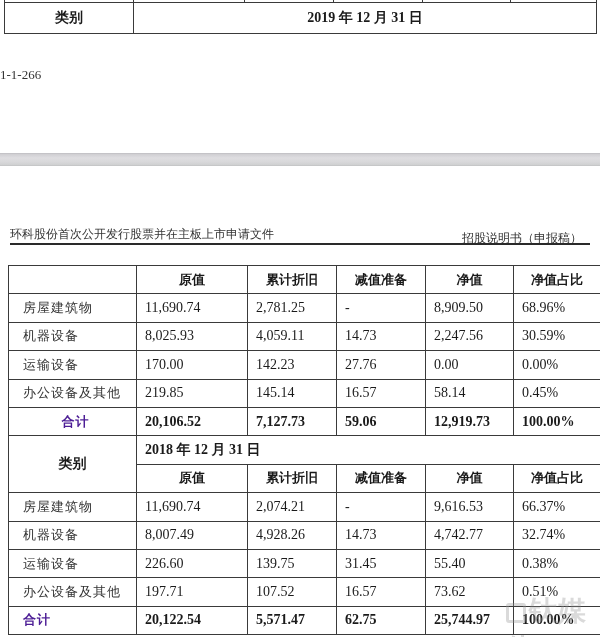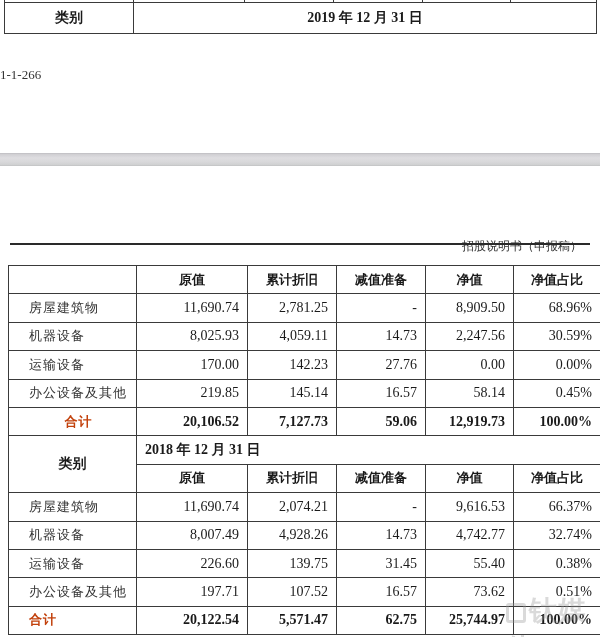--- a/index.html
+++ b/index.html
@@ -12,31 +12,31 @@
     .top-frag { left: 4px; top: -1px; width: 592px; border-collapse: collapse; table-layout: fixed; }
     .top-frag td { border: 1px solid #3a3a3a; height: 31px; font-size: 14px; font-weight: bold; text-align: center; vertical-align: middle; }
     .top-frag tr.sliver td { height: 3px; padding: 0; border-bottom: 1px solid #3a3a3a; }
 
     .page-num { left: 0; width: 522px; top: 67px; text-align: left; font-size: 13px; color: #333; }
 
     .page-gap { left: 0; top: 153px; width: 600px; height: 13px; background: linear-gradient(#cfced2, #dedde0 35%, #d9d9db 70%, #cfd0d1); border-top: 1px solid #c4c3c7; border-bottom: 1px solid #c6c7c8; }
 
     .doc-header { left: 10px; right: 10px; top: 226px; height: 18px; font-family: "DejaVu Sans", sans-serif; font-size: 12px; color: #333; }
     .doc-header .left { position: absolute; left: 0; top: 0; }
-    .doc-header .right { position: absolute; right: 8px; top: 12px; }
+    .doc-header .right { position: absolute; right: 8px; top: 4px; }
     .doc-rule { left: 10px; width: 580px; top: 243px; height: 2px; background: #2a2a2a; }
 
     
     table.main { position: absolute; left: 8px; top: 265px; width: 592px; border-collapse: collapse; table-layout: fixed; }
     table.main td, table.main th { border: 1px solid #3a3a3a; font-size: 14px; height: 28.4px; padding: 0 8px; vertical-align: middle; white-space: nowrap; }
     table.main th { font-family: "DejaVu Sans", sans-serif; font-weight: bold; text-align: center; font-size: 13px; }
-    table.main td.label { font-family: "DejaVu Sans", sans-serif; font-size: 13px; text-align: left; color: #333; padding-left: 20px; letter-spacing: 1px; }
-    table.main td.num { text-align: right; }
+    table.main td.label { font-family: "DejaVu Sans", sans-serif; font-size: 13px; text-align: left; color: #333; padding-left: 14px; letter-spacing: 1px; }
+    table.main td.num { text-align: left; }
     table.main tr.total td { font-weight: bold; }
-    table.main tr.total td.label { font-weight: bold; color: #c2410c; text-align: center; }
+    table.main tr.total td.label { font-weight: bold; color: #4c1d95; text-align: center; }
     table.main tr.total td.label.left { text-align: left; }
     table.main td.date-cell { text-align: left; font-weight: bold; font-size: 14px; }
     table.main th.cat { font-size: 14px; }
     table.main tr.blank-head th { }
 
     .watermark { left: 506px; top: 592px; font-family: Liberation Mono, monospace; font-size: 28px; font-weight: bold; color: rgba(150,150,150,0.35); letter-spacing: 1px; }
     .watermark .logo { display: inline-block; width: 20px; height: 20px; border: 3px solid rgba(150,150,150,0.35); border-radius: 3px; vertical-align: -3px; margin-right: 3px; }
   </style>
 </head>
 <body>
@@ -64,20 +64,21 @@
     <td colspan="5">2019 年 12 月 31 日</td>
   </tr>
 </tbody>
   </table>
 
 <div class="abs page-num">1-1-266</div>
 
 <div class="abs page-gap"></div>
 
 <div class="abs doc-header">
+  <span class="left">环科股份首次公开发行股票并在主板上市申请文件</span>
   <span class="right">招股说明书（申报稿）</span>
 </div>
 <div class="abs doc-rule"></div>
 
 <table class="main">
   <colgroup>
       <col style="width:128px">
       <col style="width:111px">
       <col style="width:89px">
       <col style="width:89px">

